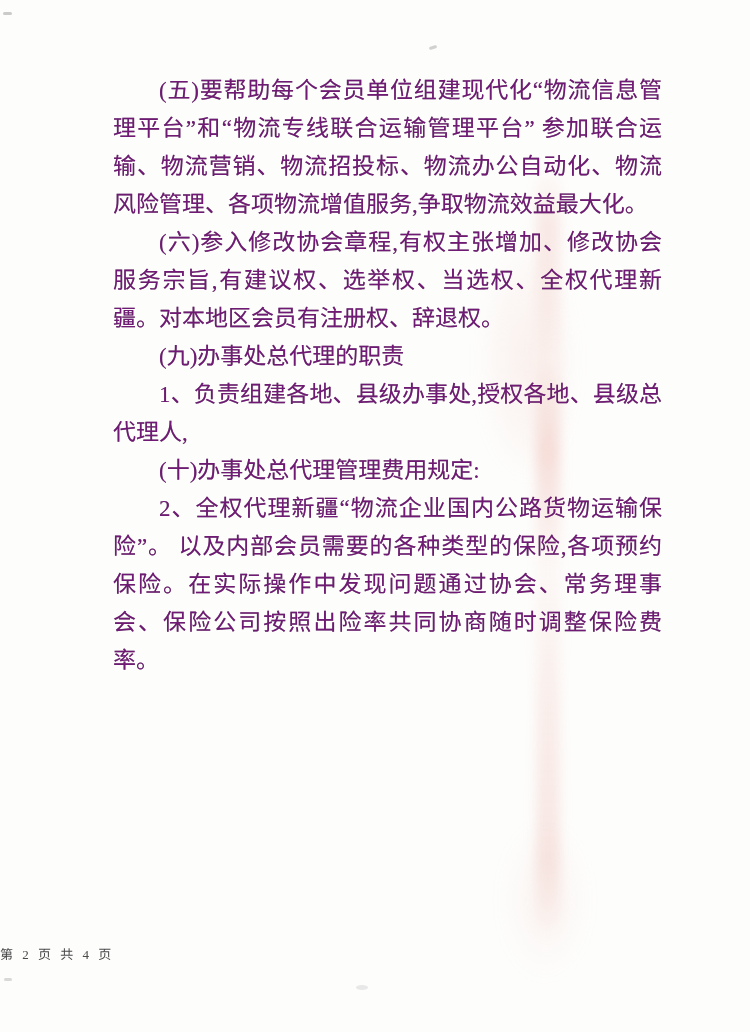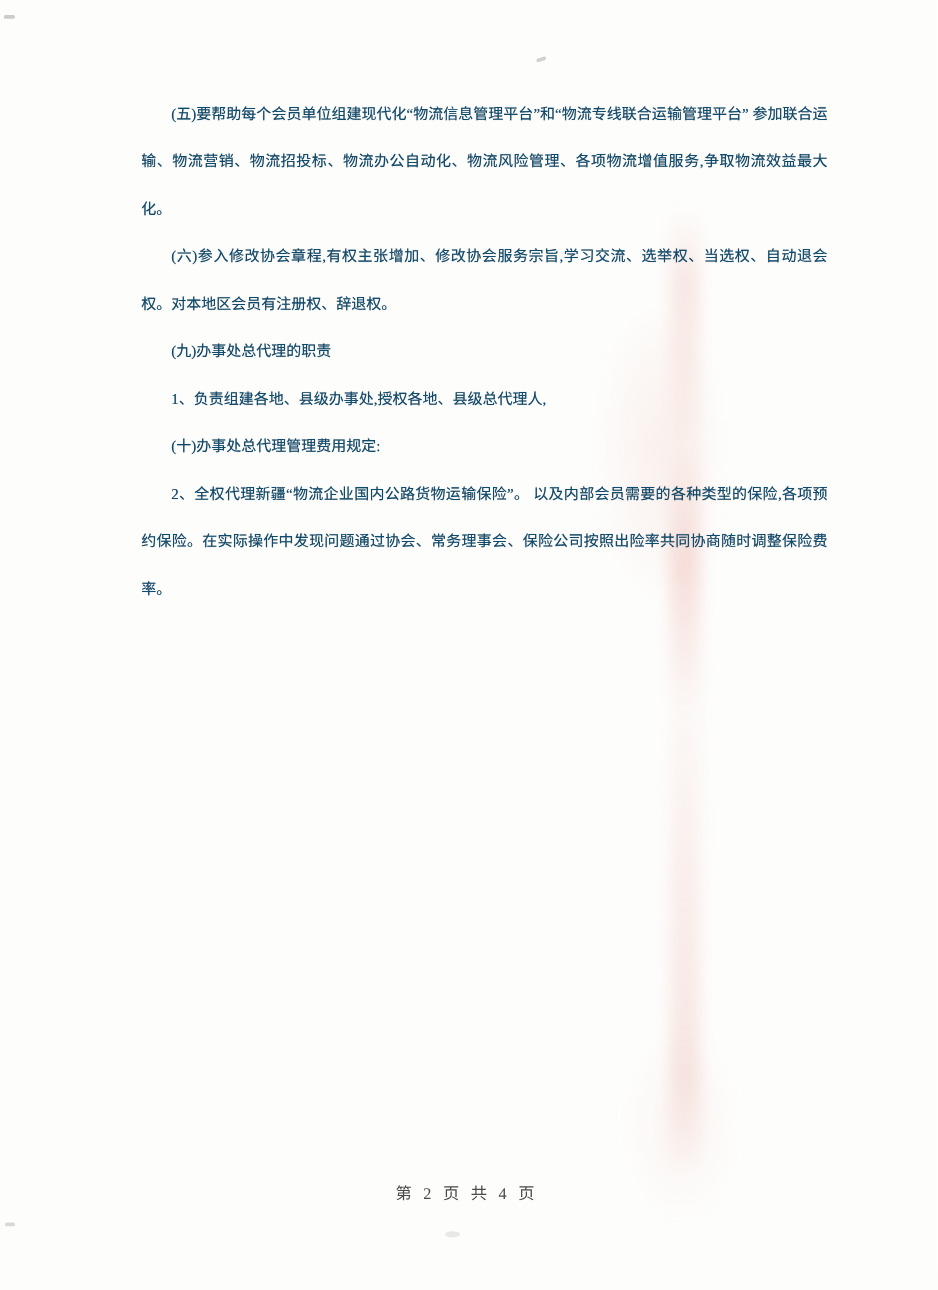--- a/index.html
+++ b/index.html
@@ -14,39 +14,39 @@
     background: #fdfdfc;
     overflow: hidden;
     font-family: "Liberation Serif", "DejaVu Serif", serif;
   }
   
   .content {
     position: absolute;
     left: 113px;
     top: 72px;
     width: 549px;
-    color: #0c4a6e;
-    font-size: 12px;
+    color: #701a75;
+    font-size: 23px;
     line-height: 38px;
     text-align: justify;
   }
   .content p {
     margin: 0;
     padding: 0;
     text-indent: 2em;
     font-weight: 500;
     text-shadow: 0 0 0.6px rgba(56,56,56,0.55);
   }
   
   .footer {
     position: absolute;
     left: 0;
     top: 944px;
     width: 747px;
-    text-align: center;
+    text-align: left;
     font-size: 13px;
     color: #4a4a4a;
     letter-spacing: 3px;
   }
   
   .artifact {
     position: absolute;
     pointer-events: none;
   }
   .smudge-streak {
@@ -100,21 +100,21 @@
   <div class="artifact smudge-streak"></div>
   <div class="artifact smudge-blob"></div>
   <div class="artifact smudge-blob-low"></div>
   <div class="artifact mark-edge-top"></div>
   <div class="artifact mark-dot-top"></div>
   <div class="artifact mark-edge-bottom"></div>
   <div class="artifact mark-smear-bottom"></div>
 
   <div class="content">
       <p>(五)要帮助每个会员单位组建现代化“物流信息管理平台”和“物流专线联合运输管理平台” 参加联合运输、物流营销、物流招投标、物流办公自动化、物流风险管理、各项物流增值服务,争取物流效益最大化。</p>
-      <p>(六)参入修改协会章程,有权主张增加、修改协会服务宗旨,学习交流、选举权、当选权、自动退会权。对本地区会员有注册权、辞退权。</p>
+      <p>(六)参入修改协会章程,有权主张增加、修改协会服务宗旨,有建议权、选举权、当选权、全权代理新疆。对本地区会员有注册权、辞退权。</p>
       <p>(九)办事处总代理的职责</p>
       <p>1、负责组建各地、县级办事处,授权各地、县级总代理人,</p>
       <p>(十)办事处总代理管理费用规定:</p>
       <p>2、全权代理新疆“物流企业国内公路货物运输保险”。 以及内部会员需要的各种类型的保险,各项预约保险。在实际操作中发现问题通过协会、常务理事会、保险公司按照出险率共同协商随时调整保险费率。</p>
     </div>
 
   <div class="footer">
     <span>第 2 页 共 4 页</span>
   </div>
 

